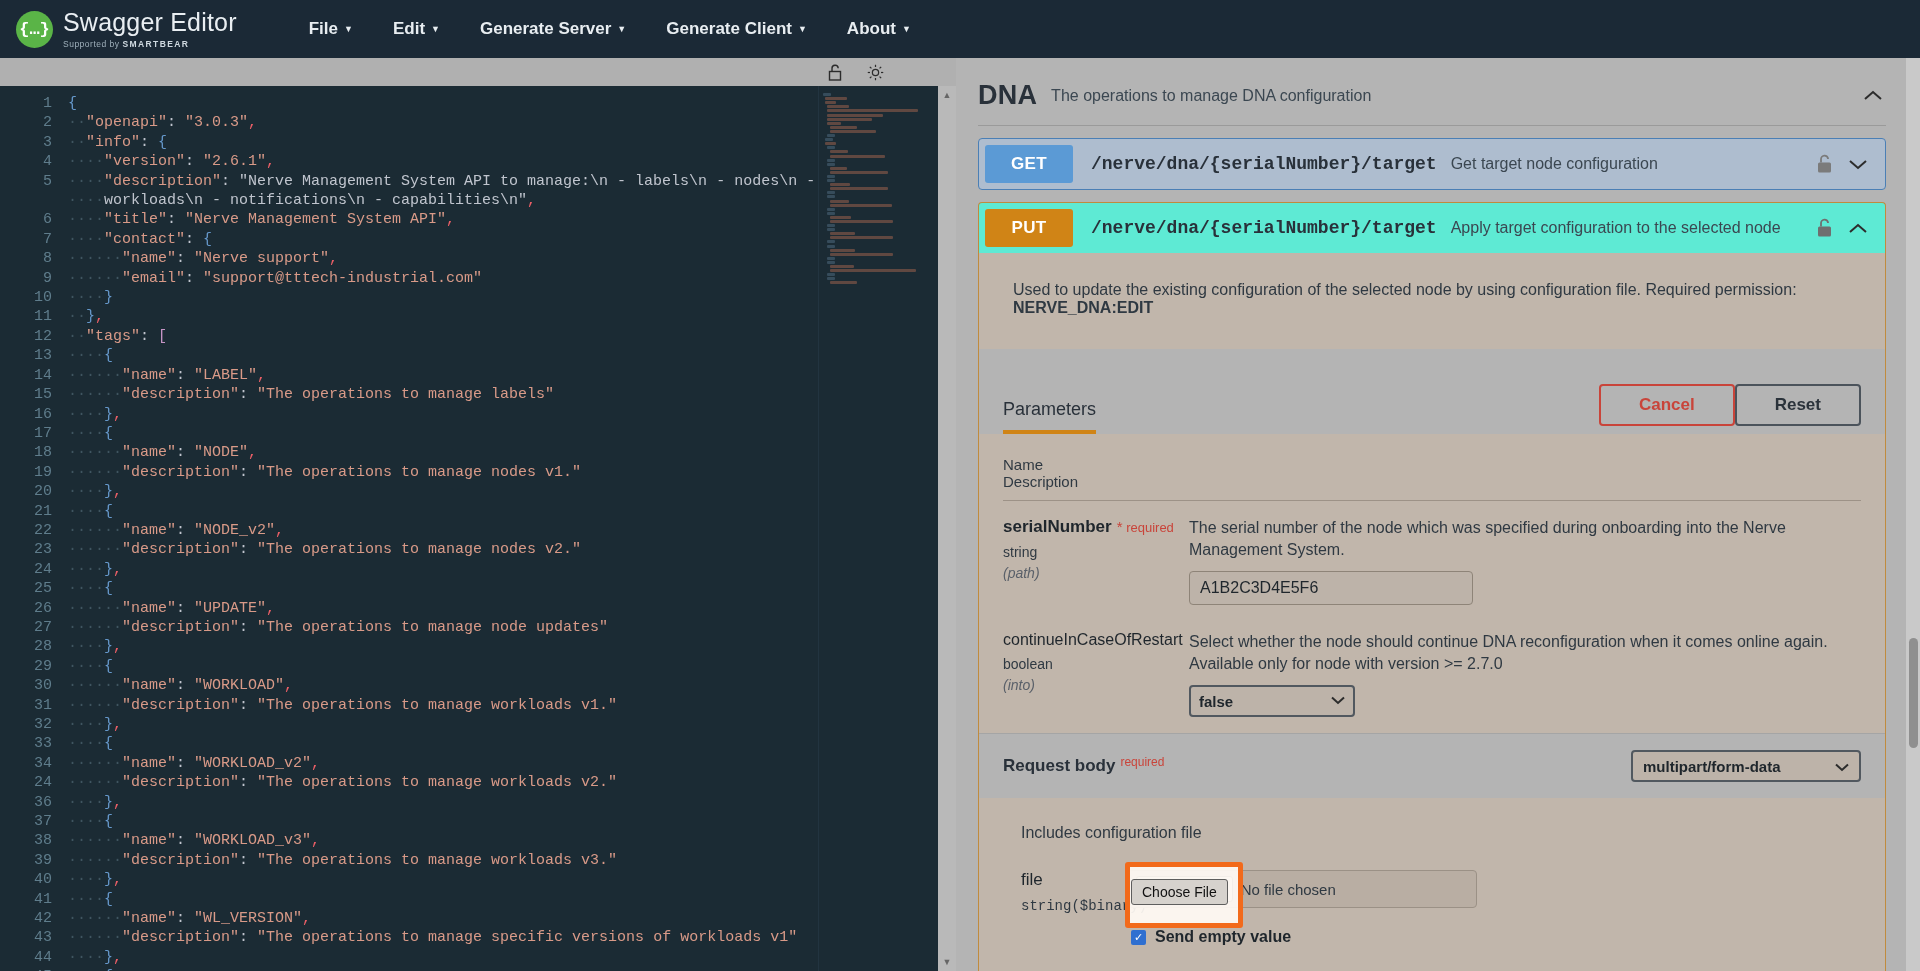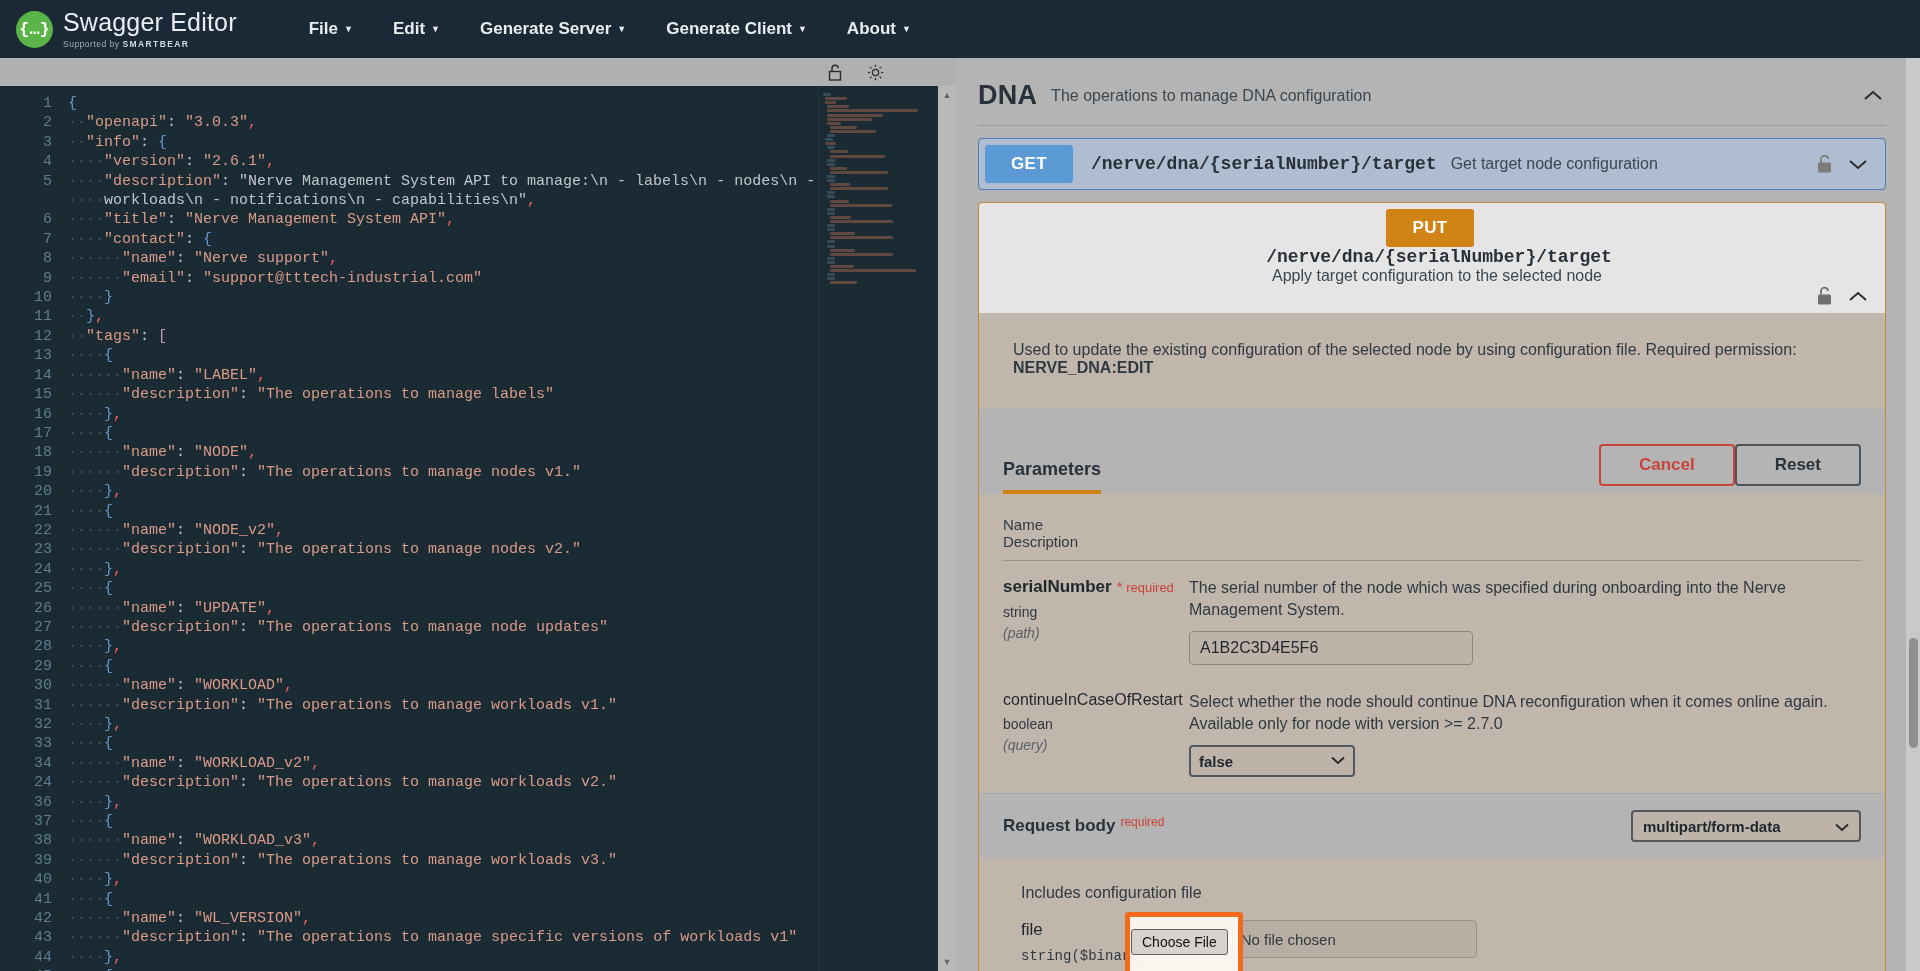--- a/index.html
+++ b/index.html
@@ -158,25 +158,24 @@
     display: flex; align-items: center;
     border-radius: 4px;
     padding: 6px 10px 6px 6px;
     gap: 0;
   }
   .op-get {
     background: #aebdcf;
     border: 1px solid #4b7fb5;
   }
   .op-put {
-    background: #e5e5e5;
+    background: #5eead4;
     border: 1px solid #c08b3e;
     border-bottom: none;
     border-radius: 4px 4px 0 0;
-    flex-direction: column;
   }
   .verb {
     width: 88px; text-align: center;
     color: #fff; font-weight: 700; font-size: 17px;
     padding: 9px 0; border-radius: 3px;
     font-family: "Liberation Sans", sans-serif;
     letter-spacing: .4px;
   }
   .verb-get { background: #5b9ad5; }
   .verb-put { background: #d08416; }
@@ -203,21 +202,21 @@
   .op-note b { font-weight: 700; }
 
   .params-head {
     background: #b4b4b4;
     display: flex; align-items: flex-end;
     padding: 10px 24px 0 24px;
     position: relative;
     min-height: 56px;
   }
   .params-title {
-    font-size: 18px; font-weight: 700; color: #29313a;
+    font-size: 18px; font-weight: 400; color: #29313a;
     padding: 8px 0 10px 0;
     border-bottom: 4px solid #d08416;
     margin-top: 32px;
   }
   .params-btns { margin-left: auto; display: flex; padding-bottom: 8px; }
   .btn {
     font-size: 17px; font-weight: 700;
     padding: 9px 38px; border-radius: 4px; cursor: pointer;
     background: transparent;
   }
@@ -283,21 +282,21 @@
     border: 2px solid #51585f;
     border-radius: 4px;
     font-size: 15px; font-weight: 700; color: #1f262c;
     padding: 0 10px;
     display: flex; align-items: center;
     cursor: pointer;
   }
   .rb-select .v { flex: 1; }
 
   .body-area { background: #c1b6ab; padding: 26px 24px 8px 42px; }
-  .body-note { font-size: 16px; color: #2f3942; margin-bottom: 18px; }
+  .body-note { font-size: 16px; color: #2f3942; margin-bottom: 28px; }
   .file-row { display: flex; align-items: flex-start; position: relative; }
   .file-label-col { width: 106px; }
   .file-label { font-size: 17px; color: #1f262c; }
   .file-type {
     font-family: "Liberation Mono", monospace;
     font-size: 14px; color: #2f3942; margin-top: 8px;
   }
   .file-input-box {
     width: 350px; height: 38px;
     background: #b9aea3;
@@ -620,21 +619,21 @@
               <div class="c2">
                 <div class="pdesc">The serial number of the node which was specified during onboarding into the Nerve Management System.</div>
                 <input class="text-input" value="A1B2C3D4E5F6" style="">
               </div>
             </div>
 
             <div class="pt-row">
               <div class="c1">
                 <div class="pname" style="font-weight:400;font-size:16px">continueInCaseOfRestart</div>
                 <div class="ptype">boolean</div>
-                <div class="pin">(query)</div>
+                <div class="pin">(into)</div>
               </div>
               <div class="c2">
                 <div class="pdesc">Select whether the node should continue DNA reconfiguration when it comes online again. Available only for node with version &gt;= 2.7.0</div>
                 <div class="sel">
                   <span class="v">false</span>
                   <span class="cv">
                     <svg width="14" height="9" viewBox="0 0 14 9">
                         <polyline points="1,1.5 7,7 13,1.5" fill="none" stroke="#2c2c2c" stroke-width="2"></polyline>
                       </svg>
                   </span>

